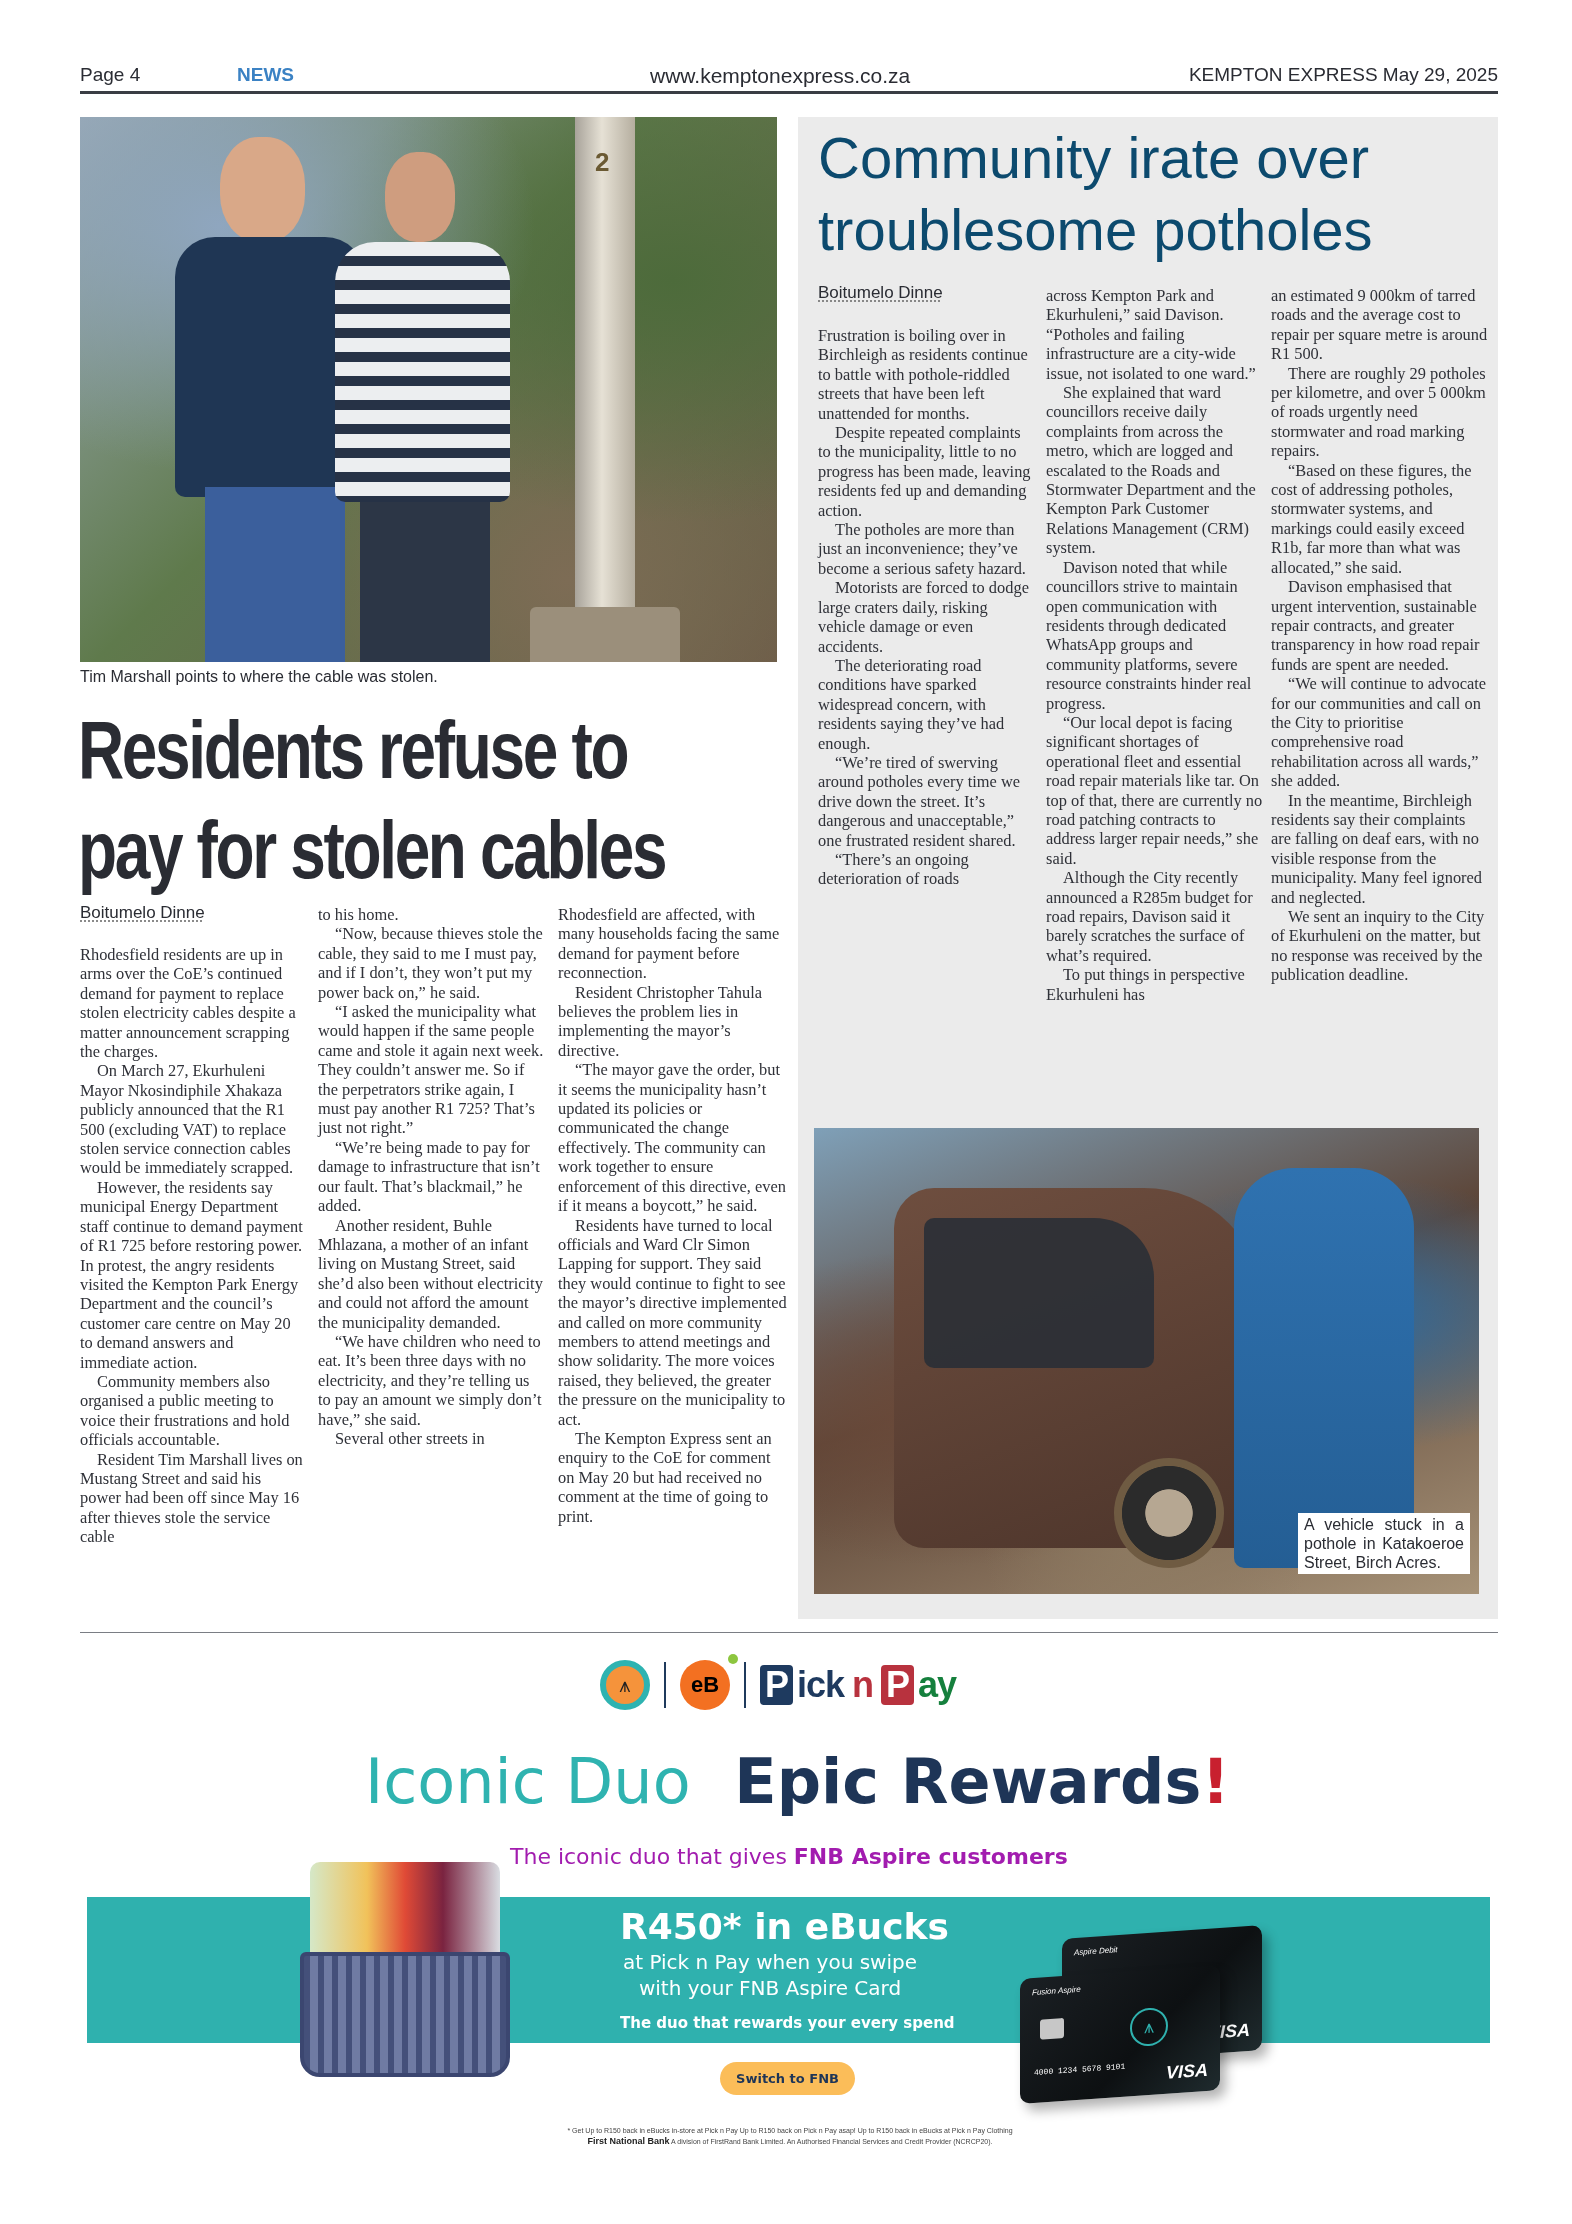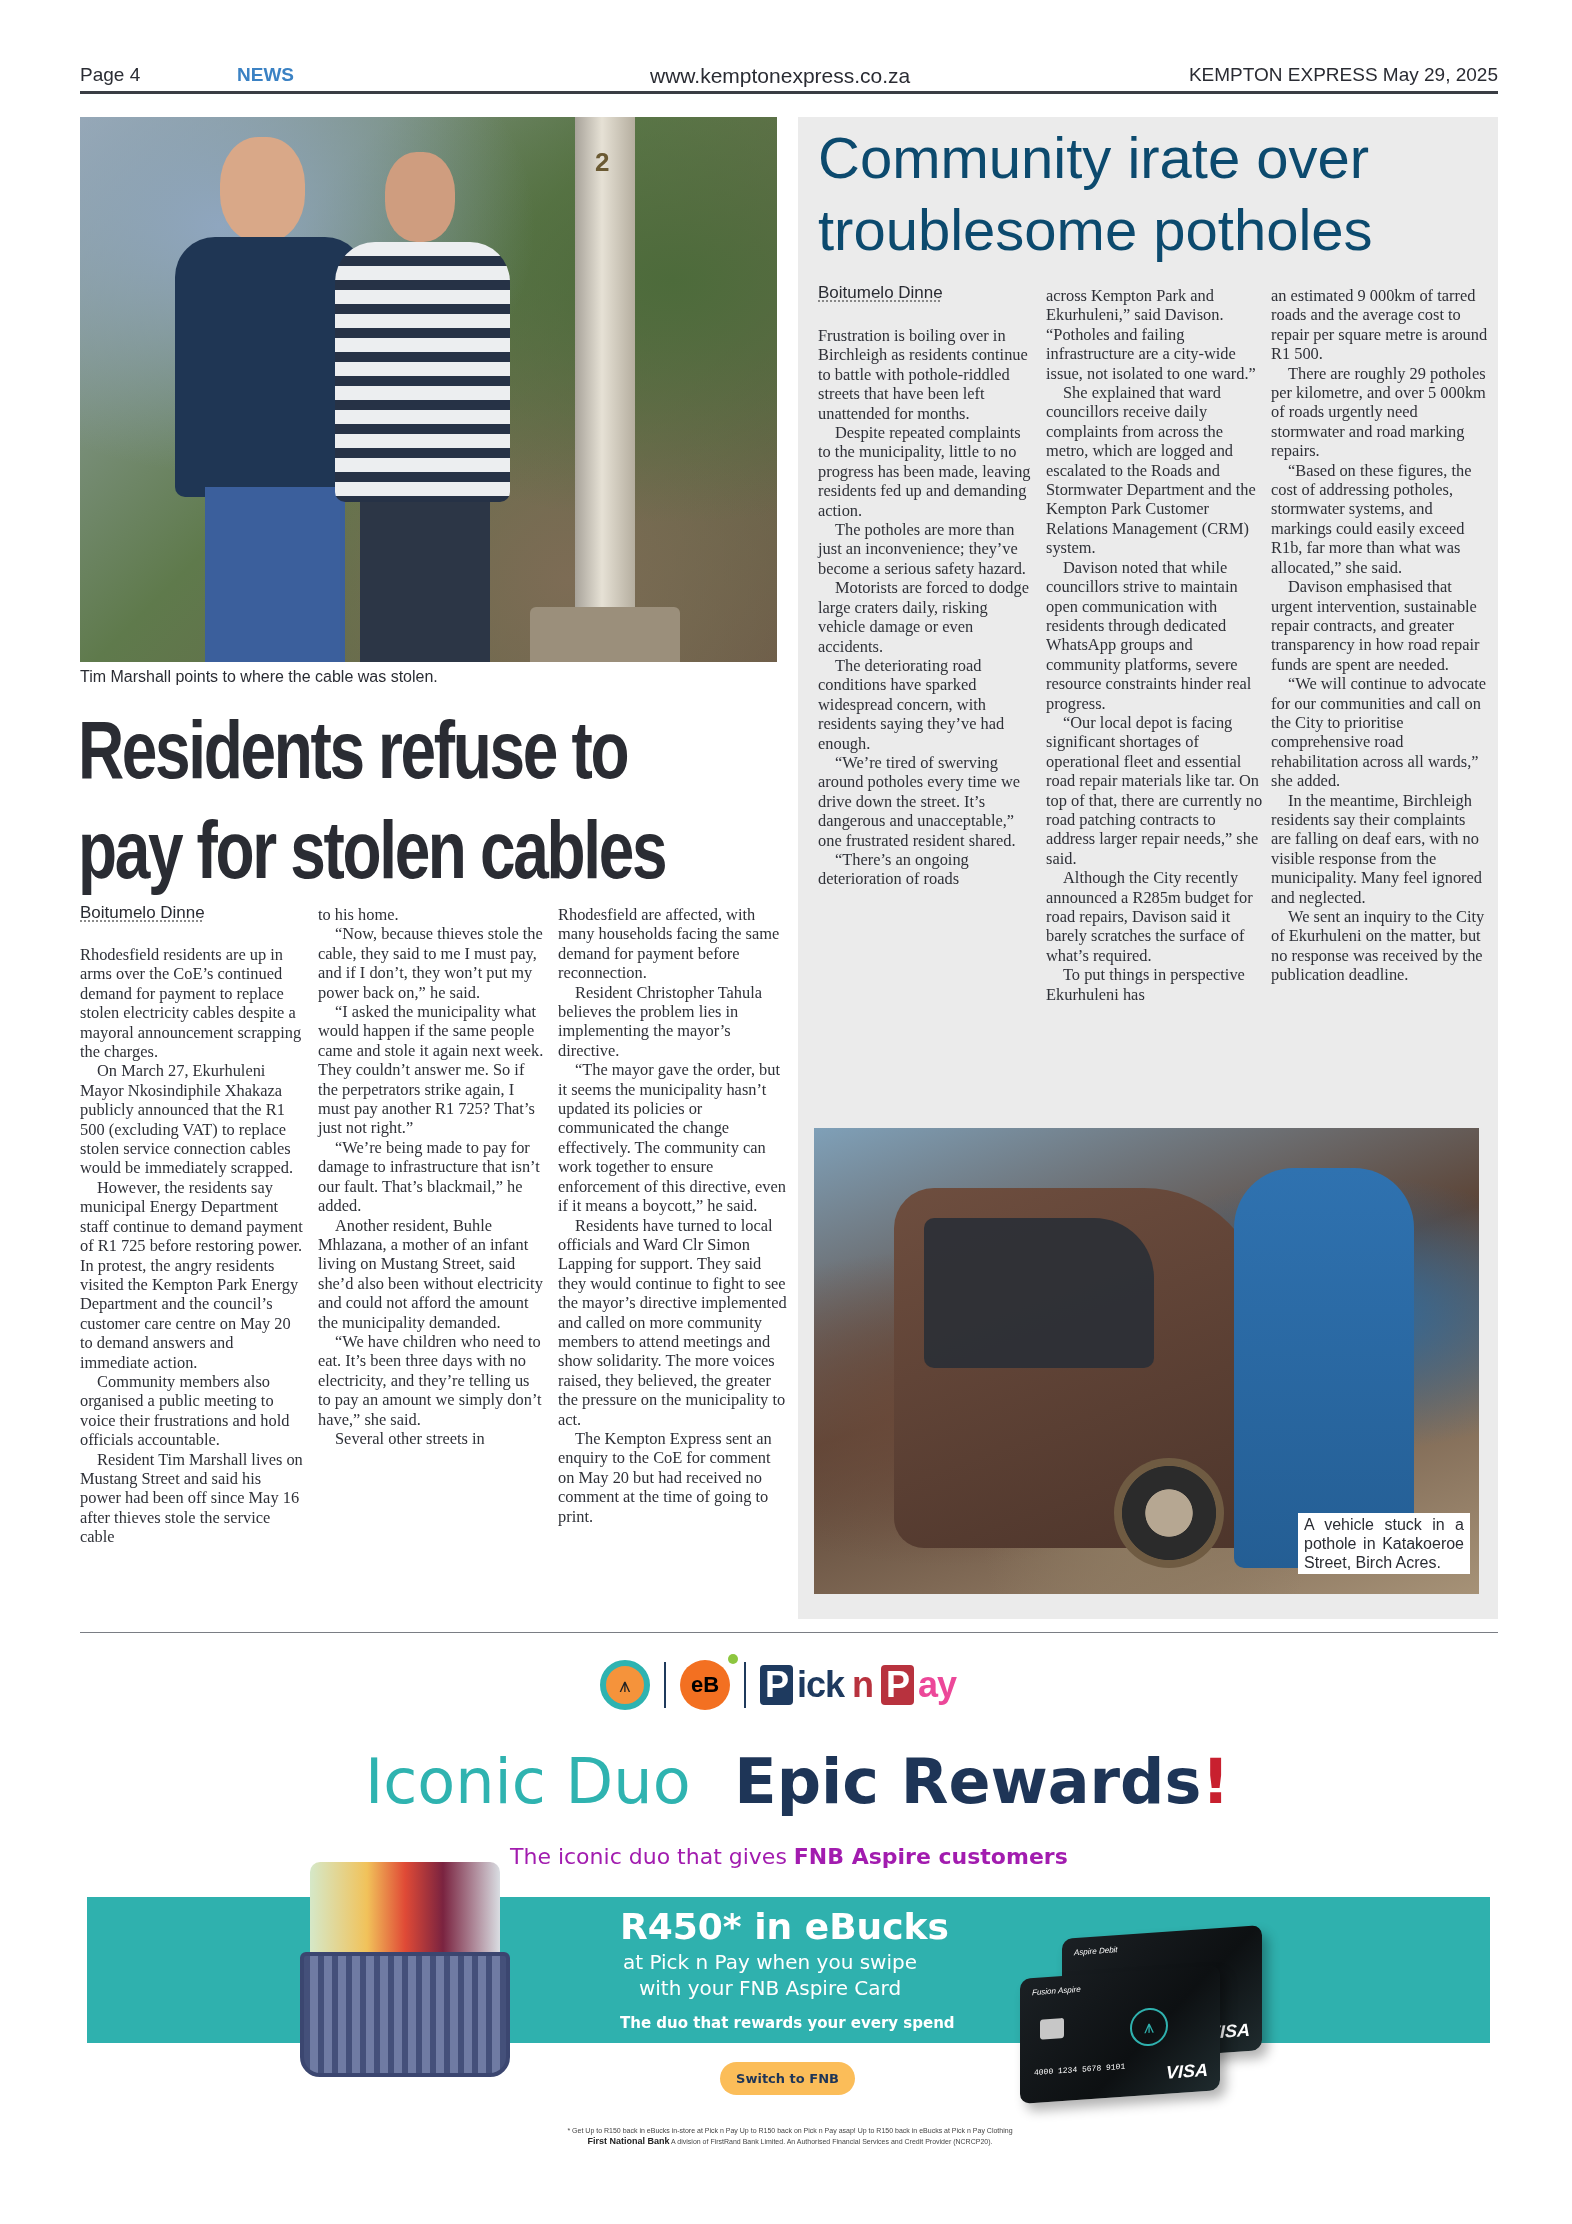--- a/index.html
+++ b/index.html
@@ -81,21 +81,21 @@
   .ad-logos { position: absolute; left: 600px; top: 1655px; height: 60px; display: flex; align-items: center; gap: 14px; }
   .fnb-logo { width: 50px; height: 50px; border-radius: 50%; background: #f5933b; border: 6px solid #2eb3b1; display: flex; align-items: center; justify-content: center; font-size: 20px; color: #222; font-family: "DejaVu Sans", sans-serif; }
   .vsep { width: 2px; height: 46px; background: #1f3a5c; }
   .ebucks-logo { position: relative; width: 50px; height: 50px; border-radius: 50%; background: #f37021; color: #000000; font-family: "Liberation Sans", sans-serif; font-weight: bold; font-size: 22px; display: flex; align-items: center; justify-content: center; }
   .ebucks-dot { position: absolute; right: -8px; top: -6px; width: 10px; height: 10px; border-radius: 50%; background: #8dc63f; }
   .pnp-logo { display: flex; align-items: center; gap: 4px; font-family: "Liberation Sans", sans-serif; font-weight: bold; font-size: 36px; letter-spacing: -1px; }
   .pnp-logo .p1 { background: #1e3a5f; color: #fff; padding: 0 5px; border-radius: 4px; line-height: 40px; }
   .pnp-logo .ick { color: #1e3a5f; }
   .pnp-logo .n { color: #b8323e; margin: 0 4px; }
   .pnp-logo .p2 { background: #b8323e; color: #fff; padding: 0 5px; border-radius: 4px; line-height: 40px; }
-  .pnp-logo .ay { color: #ec4899; }
+  .pnp-logo .ay { color: #15803d; }
 
   .ad-title { position: absolute; left: 365px; top: 1742px; width: 850px; text-align: center; font-family: "DejaVu Sans", sans-serif; font-size: 62px; line-height: 80px; white-space: nowrap; }
   .ad-title .t1 { color: #2fb3b0; }
   .ad-title .t2 { color: #1e3557; font-weight: bold; margin-left: 24px; }
   .ad-title .bang { color: #c8202f; font-weight: bold; }
   .ad-subtitle { position: absolute; left: 510px; top: 1844px; font-family: "DejaVu Sans", sans-serif; font-size: 22px; color: #a21caf; white-space: nowrap; }
   .ad-subtitle b { font-weight: bold; }
 
   .ad-band { position: absolute; left: 87px; top: 1897px; width: 1403px; height: 146px; background: #2fb1ae; }
   .basket { position: absolute; left: 300px; top: 1862px; width: 210px; height: 215px; }
@@ -149,21 +149,21 @@
 <div class="caption-left">Tim Marshall points to where the cable was stolen.</div>
 
 <div class="headline-left">
   <span>Residents refuse to</span>
   <span>pay for stolen cables</span>
 </div>
 
 <div class="byline byline-left">Boitumelo Dinne</div>
 
 <div class="col col-l1">
-  <p>Rhodesfield residents are up in arms over the CoE’s continued demand for payment to replace stolen electricity cables despite a mayoral announcement scrapping the charges.</p>
+  <p>Rhodesfield residents are up in arms over the CoE’s continued demand for payment to replace stolen electricity cables despite a matter announcement scrapping the charges.</p>
   <p>On March 27, Ekurhuleni Mayor Nkosindiphile Xhakaza publicly announced that the R1 500 (excluding VAT) to replace stolen service connection cables would be immediately scrapped.</p>
   <p>However, the residents say municipal Energy Department staff continue to demand payment of R1 725 before restoring power. In protest, the angry residents visited the Kempton Park Energy Department and the council’s customer care centre on May 20 to demand answers and immediate action.</p>
   <p>Community members also organised a public meeting to voice their frustrations and hold officials accountable.</p>
   <p>Resident Tim Marshall lives on Mustang Street and said his power had been off since May 16 after thieves stole the service cable</p>
 </div>
 <div class="col col-l2">
   <p class="cont">to his home.</p>
   <p>“Now, because thieves stole the cable, they said to me I must pay, and if I don’t, they won’t put my power back on,” he said.</p>
   <p>“I asked the municipality what would happen if the same people came and stole it again next week. They couldn’t answer me. So if the perpetrators strike again, I must pay another R1 725? That’s just not right.”</p>
   <p>“We’re being made to pay for damage to infrastructure that isn’t our fault. That’s blackmail,” he added.</p>

